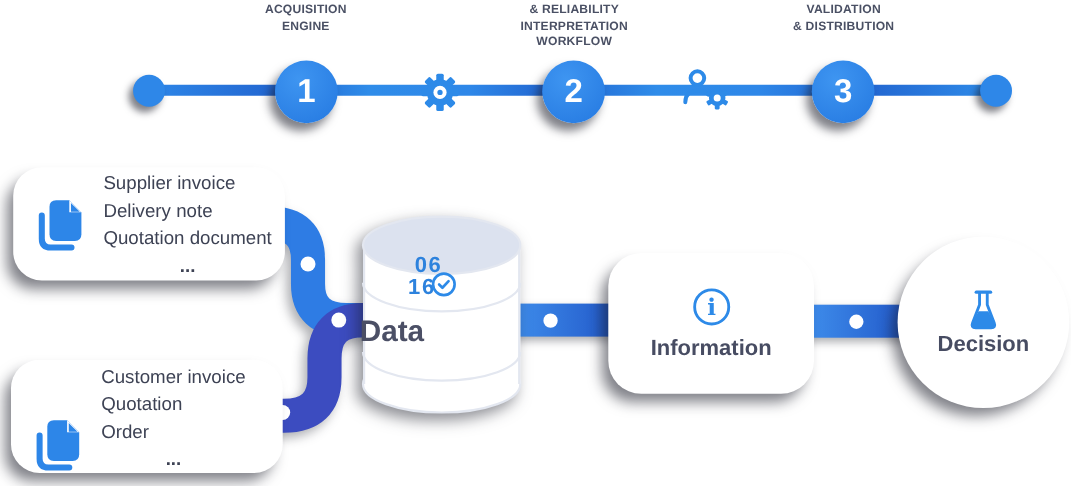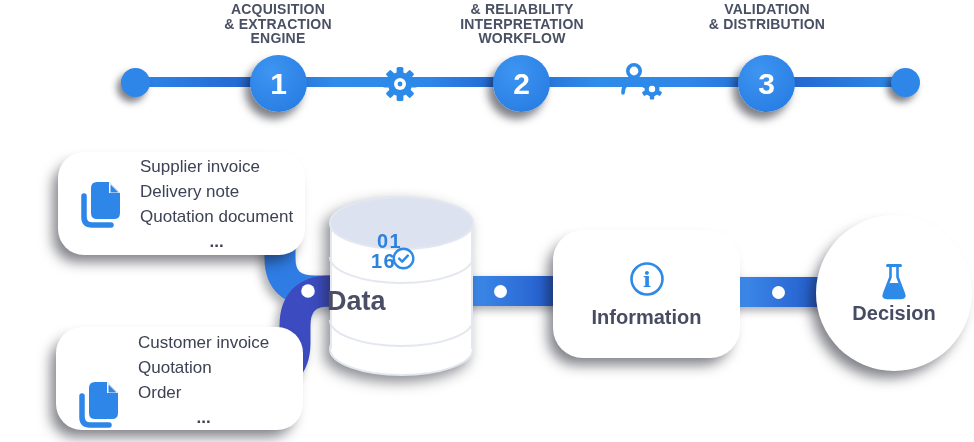--- a/index.html
+++ b/index.html
@@ -10,35 +10,35 @@
   .tl-line{position:absolute;left:135px;top:77px;width:770px;height:10px;border-radius:6px;
     background:linear-gradient(90deg,#2e87e8 0%,#2264cf 16%,#2f8ce9 26%,#2e87e8 38%,#2264cf 48%,#2f8ce9 60%,#2e87e8 72%,#2264cf 84%,#2f8ce9 100%);}
   .tl-endcap{position:absolute;width:29px;height:29px;border-radius:50%;background:#2e87e8;
     box-shadow:-4px 5px 7px rgba(23,26,38,.55);}
   .tl-circle{position:absolute;top:55px;width:57px;height:57px;border-radius:50%;
     background:radial-gradient(circle at 38% 30%,#3e95f1,#2478e0);
     box-shadow:-5px 7px 9px rgba(23,26,38,.55);
     display:flex;align-items:center;justify-content:center;
     color:#fff;font-size:30px;font-weight:bold;}
   .tl-label{position:absolute;top:2px;width:170px;text-align:center;
-    font-size:14px;line-height:14.5px;font-weight:bold;letter-spacing:.2px;color:#4a5064;}
+    font-size:11px;line-height:14.5px;font-weight:bold;letter-spacing:.2px;color:#4a5064;}
   .tl-icon{position:absolute;}
 
   
   .curves{position:absolute;left:0;top:0;
     filter:drop-shadow(-4px 5px 5px rgba(23,26,38,.35));}
   .conn{position:absolute;height:30px;
     background:linear-gradient(90deg,#3f8eec,#2157c8);
     filter:drop-shadow(-3px 4px 4px rgba(23,26,38,.35));}
   .conn-dot{position:absolute;top:8.5px;width:13px;height:13px;border-radius:50%;background:#fff;}
 
   
   .src-box{position:absolute;width:247px;height:103px;border-radius:26px;background:#fff;
     box-shadow:-7px 9px 13px -2px rgba(23,26,38,.55);
-    display:flex;align-items:center;gap:13px;padding-left:17px;box-sizing:border-box;margin-left:46px;}
+    display:flex;align-items:center;gap:13px;padding-left:17px;box-sizing:border-box;}
   .src-text{font-size:17px;line-height:25px;color:#3d4254;}
   .src-dots{text-align:center;font-weight:bold;color:#3d4254;}
 
   
   .cyl{position:absolute;left:322px;top:190px;
     filter:drop-shadow(-5px 6px 7px rgba(23,26,38,.5));}
   .binary{position:absolute;left:377px;top:231px;font-size:20px;font-weight:bold;
     letter-spacing:1.5px;line-height:20px;color:#2d82dd;}
   .binary .l2{margin-left:-6px;}
   .binary-check{position:absolute;left:392px;top:247px;}
@@ -60,21 +60,20 @@
 <body>
 
 <div class="stage">
 
   <div class="tl-line"></div>
   <div class="tl-endcap" style="left:121px;top:68px;"></div>
   <div class="tl-endcap" style="left:891px;top:68px;"></div>
 
   <div class="tl-label" style="left:193px;">
     <span style="display:block">ACQUISITION</span>
-    <span style="display:block">&amp; EXTRACTION</span>
     <span style="display:block">ENGINE</span>
   </div>
   <div class="tl-label" style="left:437px;">
     <span style="display:block">&amp; RELIABILITY</span>
     <span style="display:block">INTERPRETATION</span>
     <span style="display:block">WORKFLOW</span>
   </div>
   <div class="tl-label" style="left:682px;">
     <span style="display:block">VALIDATION</span>
     <span style="display:block">&amp; DISTRIBUTION</span>
@@ -149,21 +148,21 @@
   <svg class="cyl" width="160" height="195" viewBox="0 0 160 195">
     <ellipse cx="79.5" cy="159" rx="71.5" ry="26" fill="#ffffff" stroke="#e3e7f0" stroke-width="2"></ellipse>
     <rect x="8" y="33" width="143" height="126" fill="#ffffff"></rect>
     <line x1="9" y1="33" x2="9" y2="159" stroke="#e3e7f0" stroke-width="2"></line>
     <line x1="150" y1="33" x2="150" y2="159" stroke="#e3e7f0" stroke-width="2"></line>
     <path d="M 8 67 A 71.5 26 0 0 0 151 67" fill="none" stroke="#e3e7f0" stroke-width="2"></path>
     <path d="M 8 130 A 71.5 26 0 0 0 151 130" fill="none" stroke="#e3e7f0" stroke-width="2"></path>
     <ellipse cx="79.5" cy="33" rx="71.5" ry="26" fill="#dce2ef" stroke="#e3e7f0" stroke-width="2"></ellipse>
   </svg>
   <div class="binary">
-    <div>01</div>
+    <div>06</div>
     <div class="l2">16</div>
   </div>
   <svg class="binary-check" width="23" height="23" viewBox="0 0 23 23">
     <circle cx="11.5" cy="11.5" r="9.8" fill="#ffffff" stroke="#2d8ae8" stroke-width="2.4"></circle>
     <path d="M7.2 11.6 l3 3 l5.6 -6" fill="none" stroke="#2d8ae8" stroke-width="2.4" stroke-linecap="round" stroke-linejoin="round"></path>
   </svg>
   <div class="data-label">Data</div>
 
   <div class="src-box" style="left:12px;top:152px;">
     <svg width="52" height="52" viewBox="0 0 52 52">

